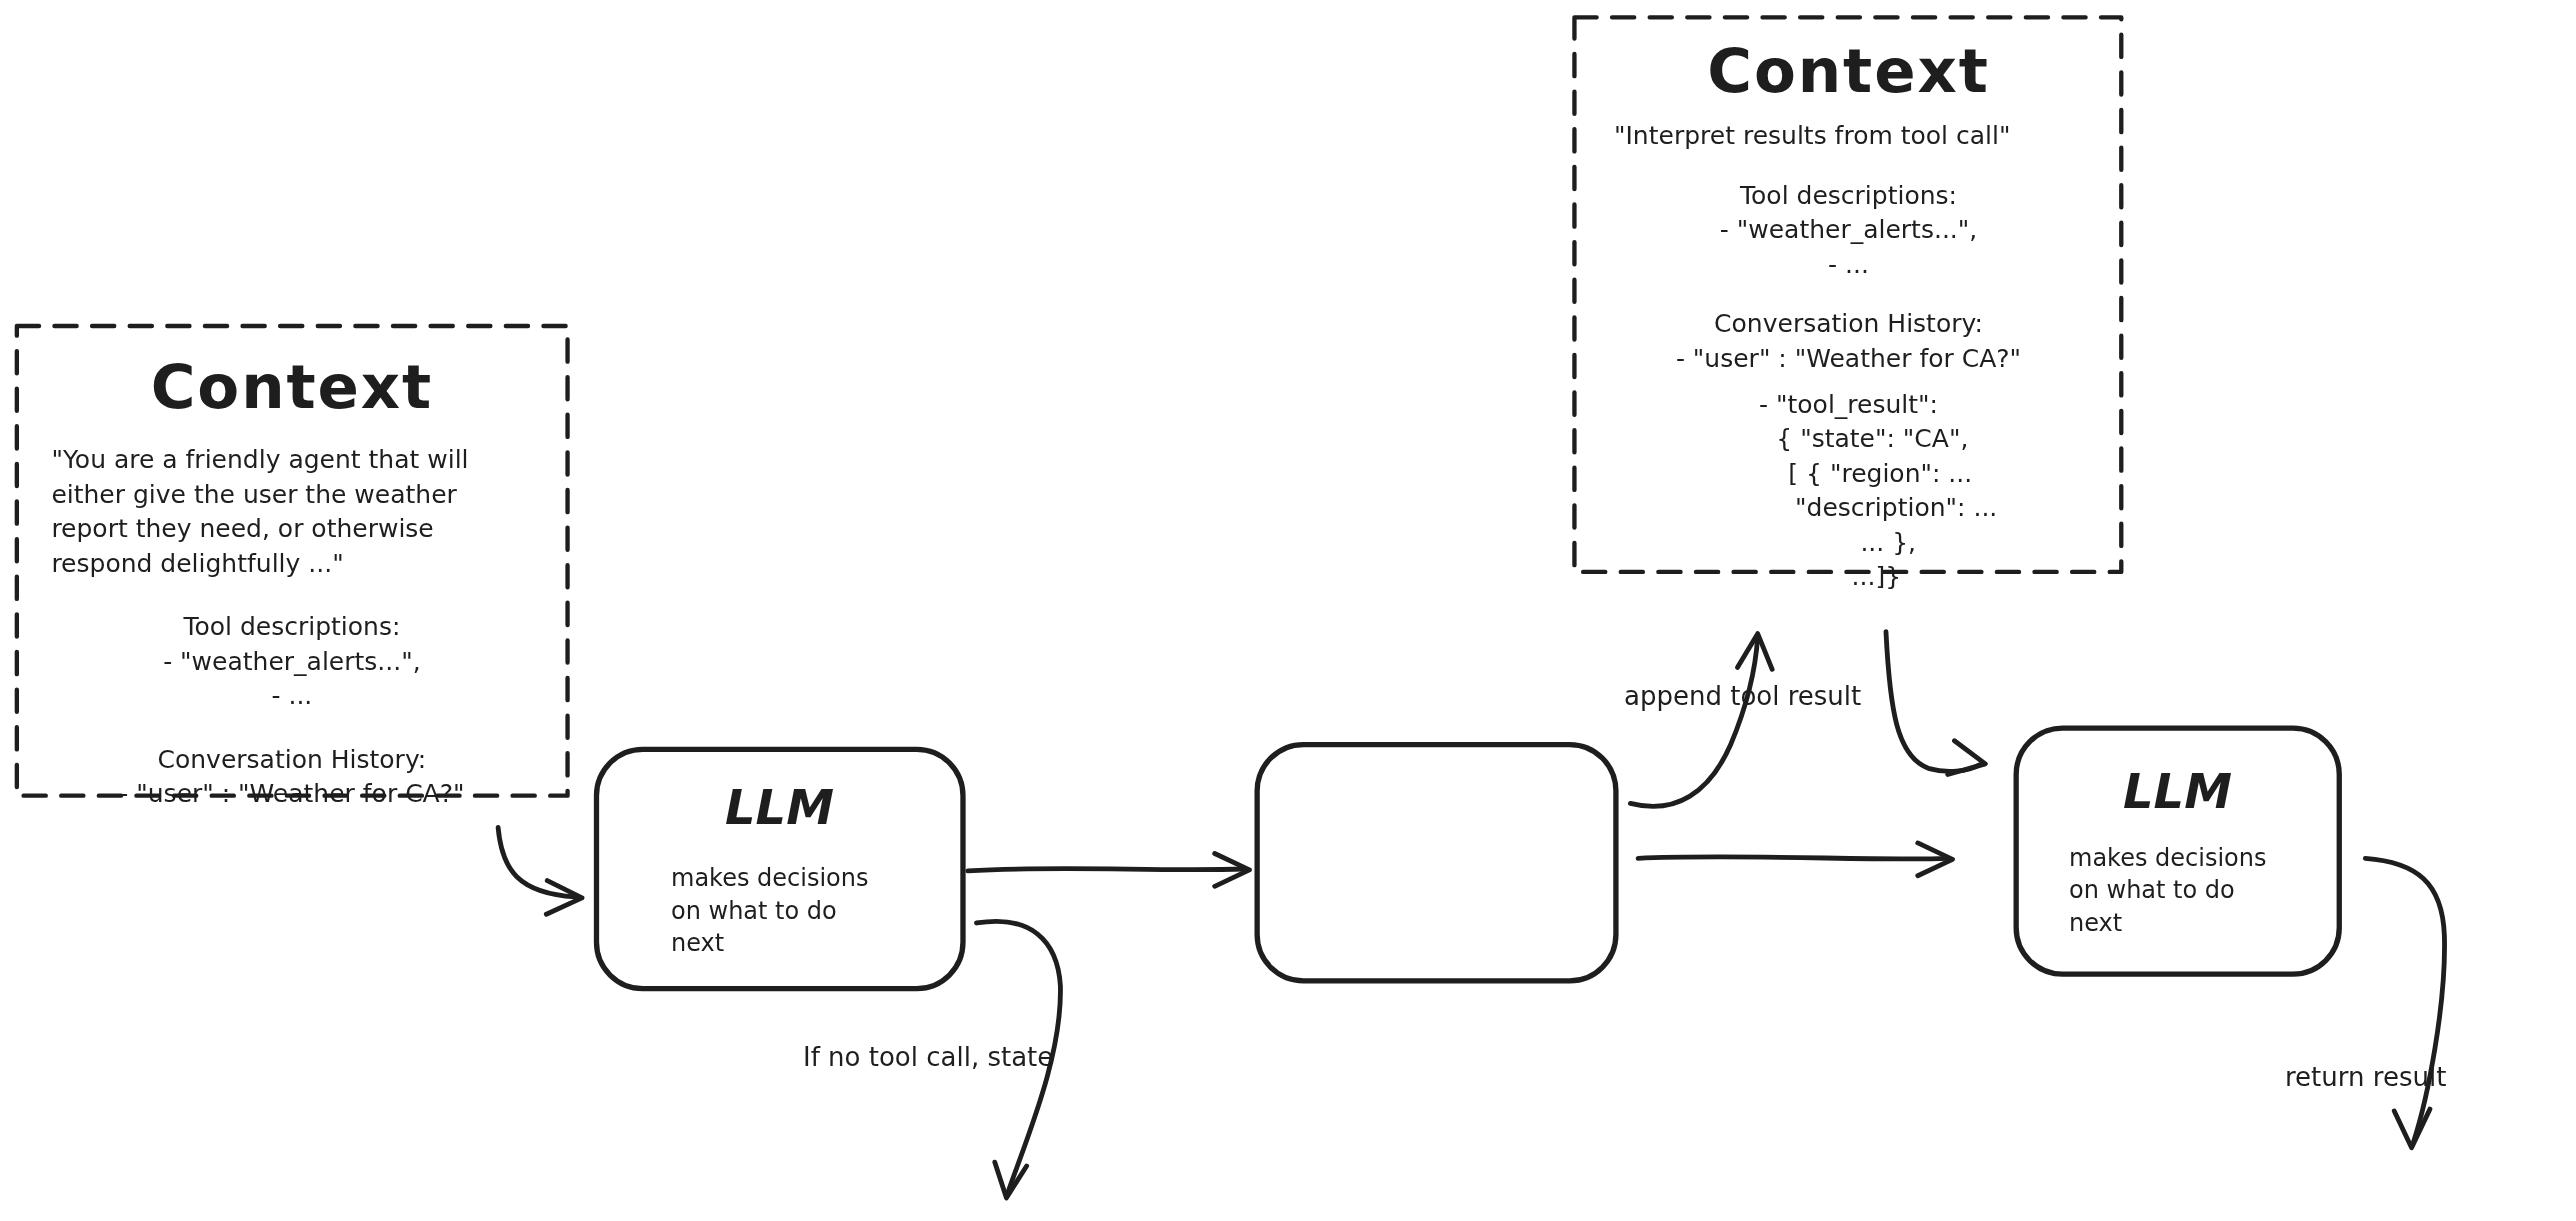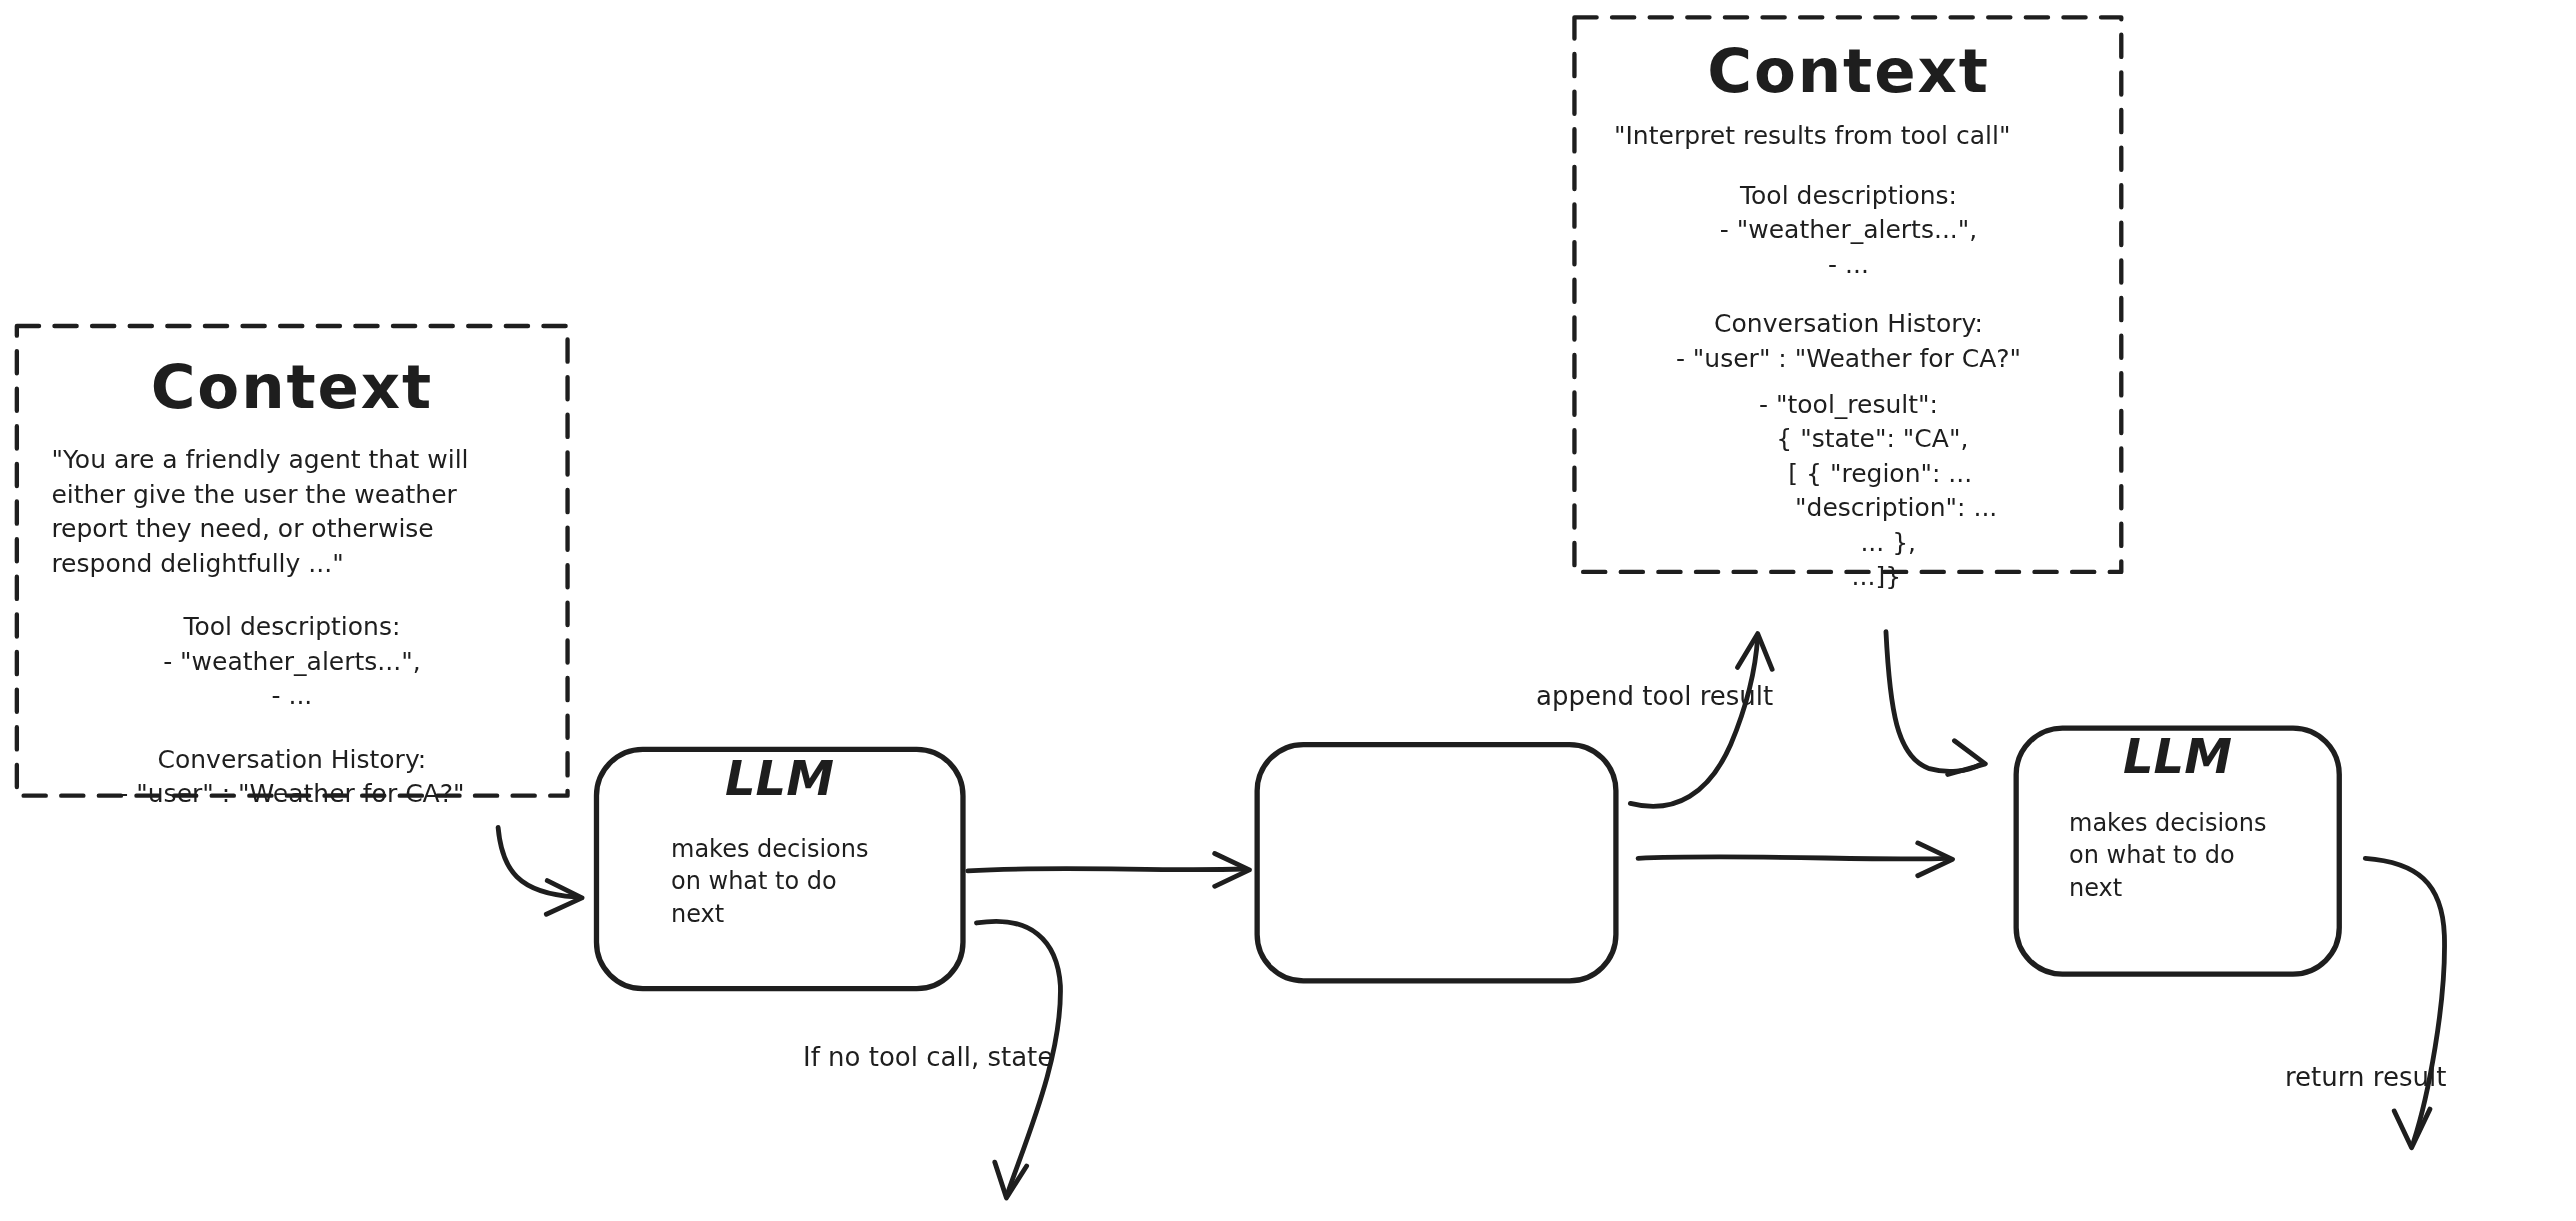--- a/index.html
+++ b/index.html
@@ -42,20 +42,21 @@
   .ctx-body { font-size: 25px; line-height: 1.38; white-space: pre-wrap; }
   .ctx-sec { margin-top: 29px; text-align: center; }
   .ctx-line { white-space: pre; }
   .gap-above { margin-top: 11.6px; }
 
   .node-box {
     position: absolute;
     display: flex;
     flex-direction: column;
     align-items: center;
+    justify-content: center;
     gap: 27px;
     box-sizing: border-box;
   }
   .node-title { font-size: 48px; font-weight: 700; }
   .llm-style { font-style: italic; }
   .node-sub {
     font-size: 24px;
     line-height: 1.35;
     text-align: left;
   }
@@ -140,18 +141,18 @@
     <div class="node-title llm-style">LLM</div>
     <div class="node-sub" style="width:217px;">makes decisions on what to do next</div>
   </div>
 
 
   <div class="node-box" style="left:2016px; top:728px; width:323px; height:246px; gap:23px;">
     <div class="node-title llm-style">LLM</div>
     <div class="node-sub" style="width:217px;">makes decisions on what to do next</div>
   </div>
 
-  <div class="edge-label" style="left:1536px; top:681px;">append tool result</div>
+  <div class="edge-label" style="left:1624px; top:681px;">append tool result</div>
   <div class="edge-label" style="left:803px; top:1042px;">If no tool call, state</div>
   <div class="edge-label" style="left:2285px; top:1019px;margin-top:43px;">return result</div>
 
 </div>
 
 
 </body></html>

